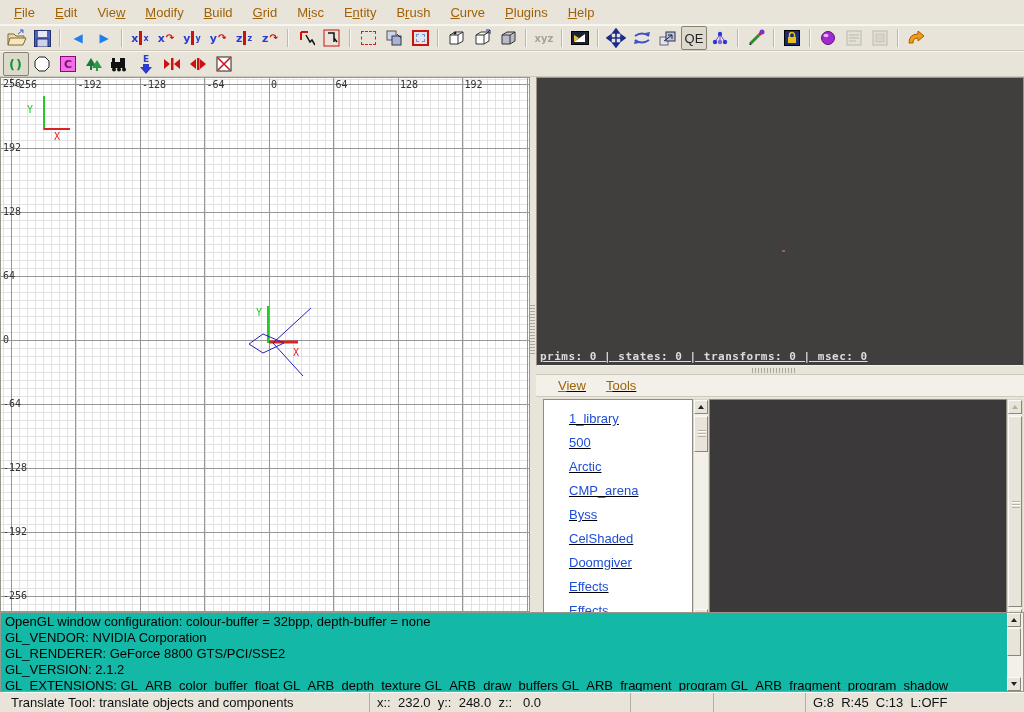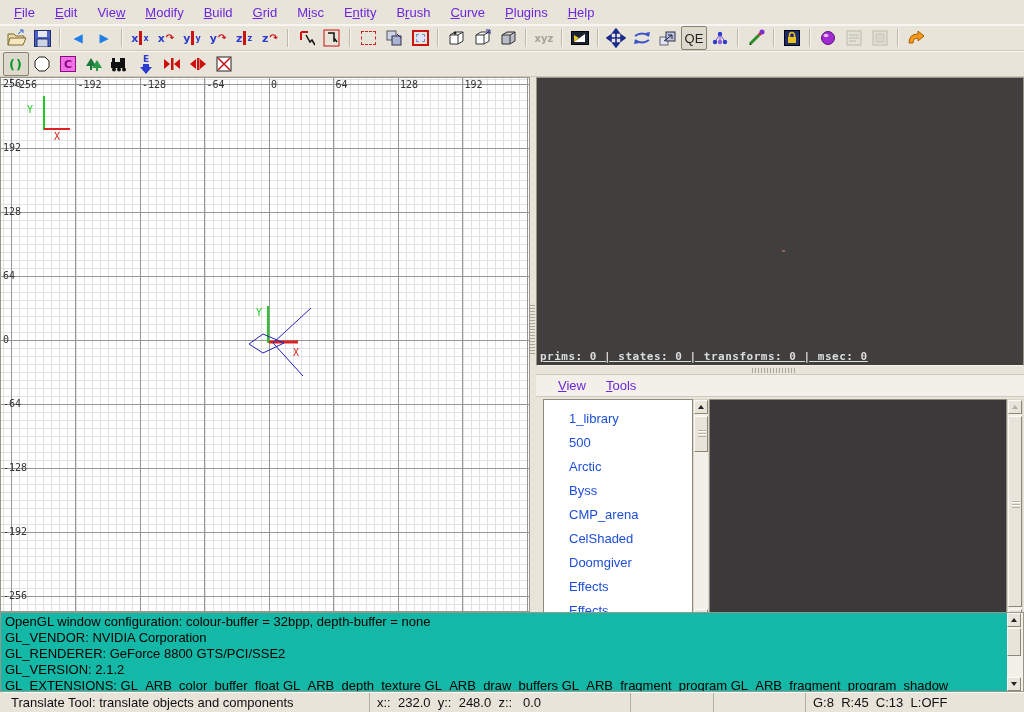--- a/index.html
+++ b/index.html
@@ -2,21 +2,21 @@
 <html><head>
 <meta charset="utf-8">
 <style>
   * { margin:0; padding:0; box-sizing:border-box; }
   html,body { width:1024px; height:712px; overflow:hidden; }
   body { position:relative; font-family:"Liberation Sans",sans-serif; background:#e8e4da; }
 
   
   .menubar { height:25px; display:flex; align-items:center; padding-left:4px;
              background:#e8e4da; border-bottom:1px solid #f7f5ef; }
-  .menu-item { padding:4px 10px; font-size:13px; color:#6d28d9; cursor:default; }
+  .menu-item { padding:4px 10px; font-size:13px; color:#a16207; cursor:default; }
   .menu-item u { text-decoration:underline; }
 
   
   .toolbar { height:26px; display:flex; align-items:center; padding-left:3px;
              background:#e8e4da; border-top:1px solid #f8f6f0; border-bottom:1px solid #cdc8bc; }
   .tb-btn { width:26px; height:24px; display:flex; align-items:center; justify-content:center;
             border:1px solid transparent; border-radius:2px; flex:0 0 auto; }
   .tb-btn.pressed { border:1px solid #86826f; background:#ded9cd; }
   .tb-btn.disabled { opacity:.85; }
   .tb-sep { width:0; height:18px; margin:0 4px; border-left:1px solid #bdb9ac;
@@ -51,21 +51,21 @@
       repeating-linear-gradient(to right,#e2e2e2 0 1px,transparent 1px 8.0625px),
       repeating-linear-gradient(to bottom,#e2e2e2 0 1px,transparent 1px 8px);
     background-position:10px 0,0 6px,2px 0,0 6px; }
   .ruler-label { position:absolute; font:10px "DejaVu Sans Mono",monospace; color:#333; white-space:pre; }
   .grid-overlay { position:absolute; left:0; top:0; width:530px; height:535px; }
 
   .v-splitter { width:6px; height:100%; position:relative; background:#e8e4da; }
   .grip-v { position:absolute; left:0px; top:228px; width:5px; height:50px;
             background:repeating-linear-gradient(to bottom,#aaa69a 0 1px,transparent 1px 3px); }
 
-  .right-panel { width:488px; display:flex; flex-direction:column; }
+  .right-panel { width:488px; display:flex; flex-direction:column;text-decoration:underline; }
   .camera-view { position:relative; height:289px; background:#413f3e;
                  border:1px solid #9a968c; border-bottom-color:#f5f3ec; }
   .render-stats { position:absolute; left:3px; bottom:2px; font:bold 11px "DejaVu Sans Mono",monospace;
                   color:#dcdcdc; text-decoration:underline; letter-spacing:.5px; }
   .red-dot { position:absolute; left:245px; top:172px; width:3px; height:2px; background:#9a6358; }
 
   .h-splitter { height:8px; position:relative; background:#e8e4da; }
   .grip-h { position:absolute; top:2px; left:216px; width:44px; height:5px;
             background:repeating-linear-gradient(to right,#aaa69a 0 1px,transparent 1px 3px); }
 
@@ -449,22 +449,22 @@
     <div class="media-browser">
       <div class="mb-menubar" id="mbmenu">
           <span class="menu-item"><u>V</u>iew</span>
           <span class="menu-item"><u>T</u>ools</span>
         </div>
       <div class="mb-content">
         <div class="folder-list" id="folderlist">
             <div class="folder-item">1_library</div>
             <div class="folder-item">500</div>
             <div class="folder-item">Arctic</div>
+            <div class="folder-item">CMP_arena</div>
             <div class="folder-item">Byss</div>
-            <div class="folder-item">CMP_arena</div>
             <div class="folder-item">CelShaded</div>
             <div class="folder-item">Doomgiver</div>
             <div class="folder-item">Effects</div>
             <div class="folder-item">Effects</div>
           </div>
         <div class="sb">
           <div class="sb-btn top">
               <span class="arr-up"></span>
             </div>
           <div class="sb-thumb" style="top:16px;height:36px;">

